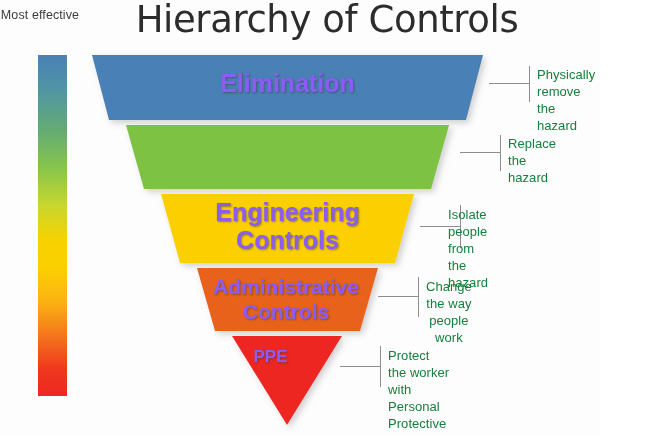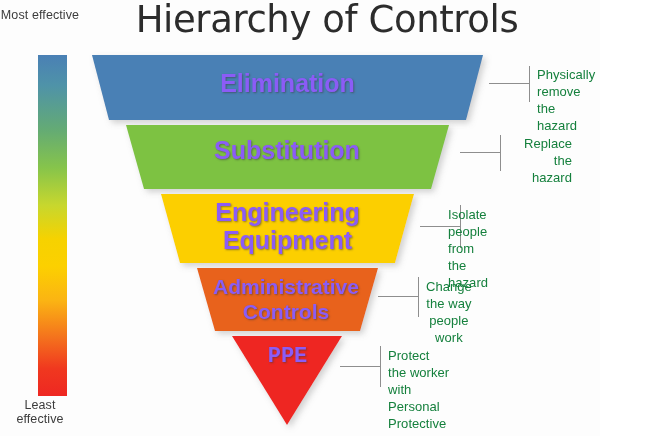--- a/index.html
+++ b/index.html
@@ -69,21 +69,21 @@
     font-weight:bold;
     font-family:"Liberation Sans", sans-serif;
     text-shadow:1px 1px 2px rgba(60,60,60,.55);
     pointer-events:none;
     white-space:pre-line;
   }
   #text-elimination{left:92px;top:70px;width:391px;font-size:25px;line-height:27px;}
   #text-substitution{left:112px;top:137px;width:350px;font-size:25px;line-height:27px;}
   #text-engineering {left:135px;top:198px;width:305px;font-size:25px;line-height:28px;}
   #text-administrative{left:162px;top:274px;width:248px;font-size:21px;line-height:25px;}
-  #text-ppe{left:205px;top:344px;width:165px;font-size:22px;line-height:25px;font-family:Liberation Mono, monospace;}
+  #text-ppe{left:188px;top:344px;width:165px;font-size:17px;line-height:25px;}
 
   
   .callout{position:absolute;}
   .callout .ct{
     position:absolute;
     font-size:13px;
     line-height:17px;
     color:#15803d;
     font-family:"Liberation Sans", sans-serif;
     white-space:pre-line;
@@ -91,21 +91,21 @@
   }
   .lead-line{position:absolute;height:1px;background:#8e8e8e;}
   .tick-line{position:absolute;width:1px;background:#8e8e8e;}
 
   #co1-line{left:489px;top:83px;width:40px;}
   #co1-tick{left:529px;top:66px;height:36px;}
   #co1-text{left:537px;top:66px;}
 
   #co2-line{left:460px;top:152px;width:40px;}
   #co2-tick{left:500px;top:135px;height:36px;}
-  #co2-text{left:524px;top:135px;text-align:right;}
+  #co2-text{left:508px;top:135px;}
 
   #co3-line{left:420px;top:226px;width:40px;}
   #co3-tick{left:460px;top:205px;height:43px;}
   #co3-text{left:448px;top:206px;}
 
   #co4-line{left:378px;top:296px;width:40px;}
   #co4-tick{left:418px;top:277px;height:40px;}
   #co4-text{left:426px;top:278px;text-align:center;}
 
   #co5-line{left:340px;top:366px;width:40px;}
@@ -115,22 +115,20 @@
 </head>
 <body>
 
 <div id="stage">
 
   <div class="scale-label" id="label-most">Most
 effective</div>
 
   <div id="gradient-bar"></div>
 
-  <div class="scale-label" id="label-least">Least
-effective</div>
 
   <div id="page-title">Hierarchy of Controls</div>
 
   <div id="pyramid">
     <svg width="658" height="436" viewBox="0 0 658 436">
       <defs>
         <filter id="bandshadow" x="-10%" y="-20%" width="130%" height="160%">
           <feDropShadow dx="3" dy="3" stdDeviation="3" flood-color="#9a9a9a" flood-opacity="0.45"></feDropShadow>
         </filter>
       </defs>
@@ -141,23 +139,22 @@
 
       <polygon filter="url(#bandshadow)" points="161,194 414,194 395,263 180,263" fill="#fccf00"></polygon>
 
       <polygon filter="url(#bandshadow)" points="197,268 378,268 360,331 215,331" fill="#e8621a"></polygon>
 
       <polygon filter="url(#bandshadow)" points="232,336 342,336 287,425" fill="#ee2722"></polygon>
     </svg>
   </div>
 
   <div class="band-text" id="text-elimination">Elimination</div>
-  <div class="band-text" id="text-substitution">Substitution</div>
   <div class="band-text" id="text-engineering">Engineering
-Equipment</div>
+Controls</div>
   <div class="band-text" id="text-administrative">Administrative
 Controls</div>
   <div class="band-text" id="text-ppe">PPE</div>
 
   <div class="callout">
     <div class="lead-line" id="co1-line"></div>
     <div class="tick-line" id="co1-tick"></div>
     <div class="ct" id="co1-text">Physically remove
 the hazard</div>
   </div>

